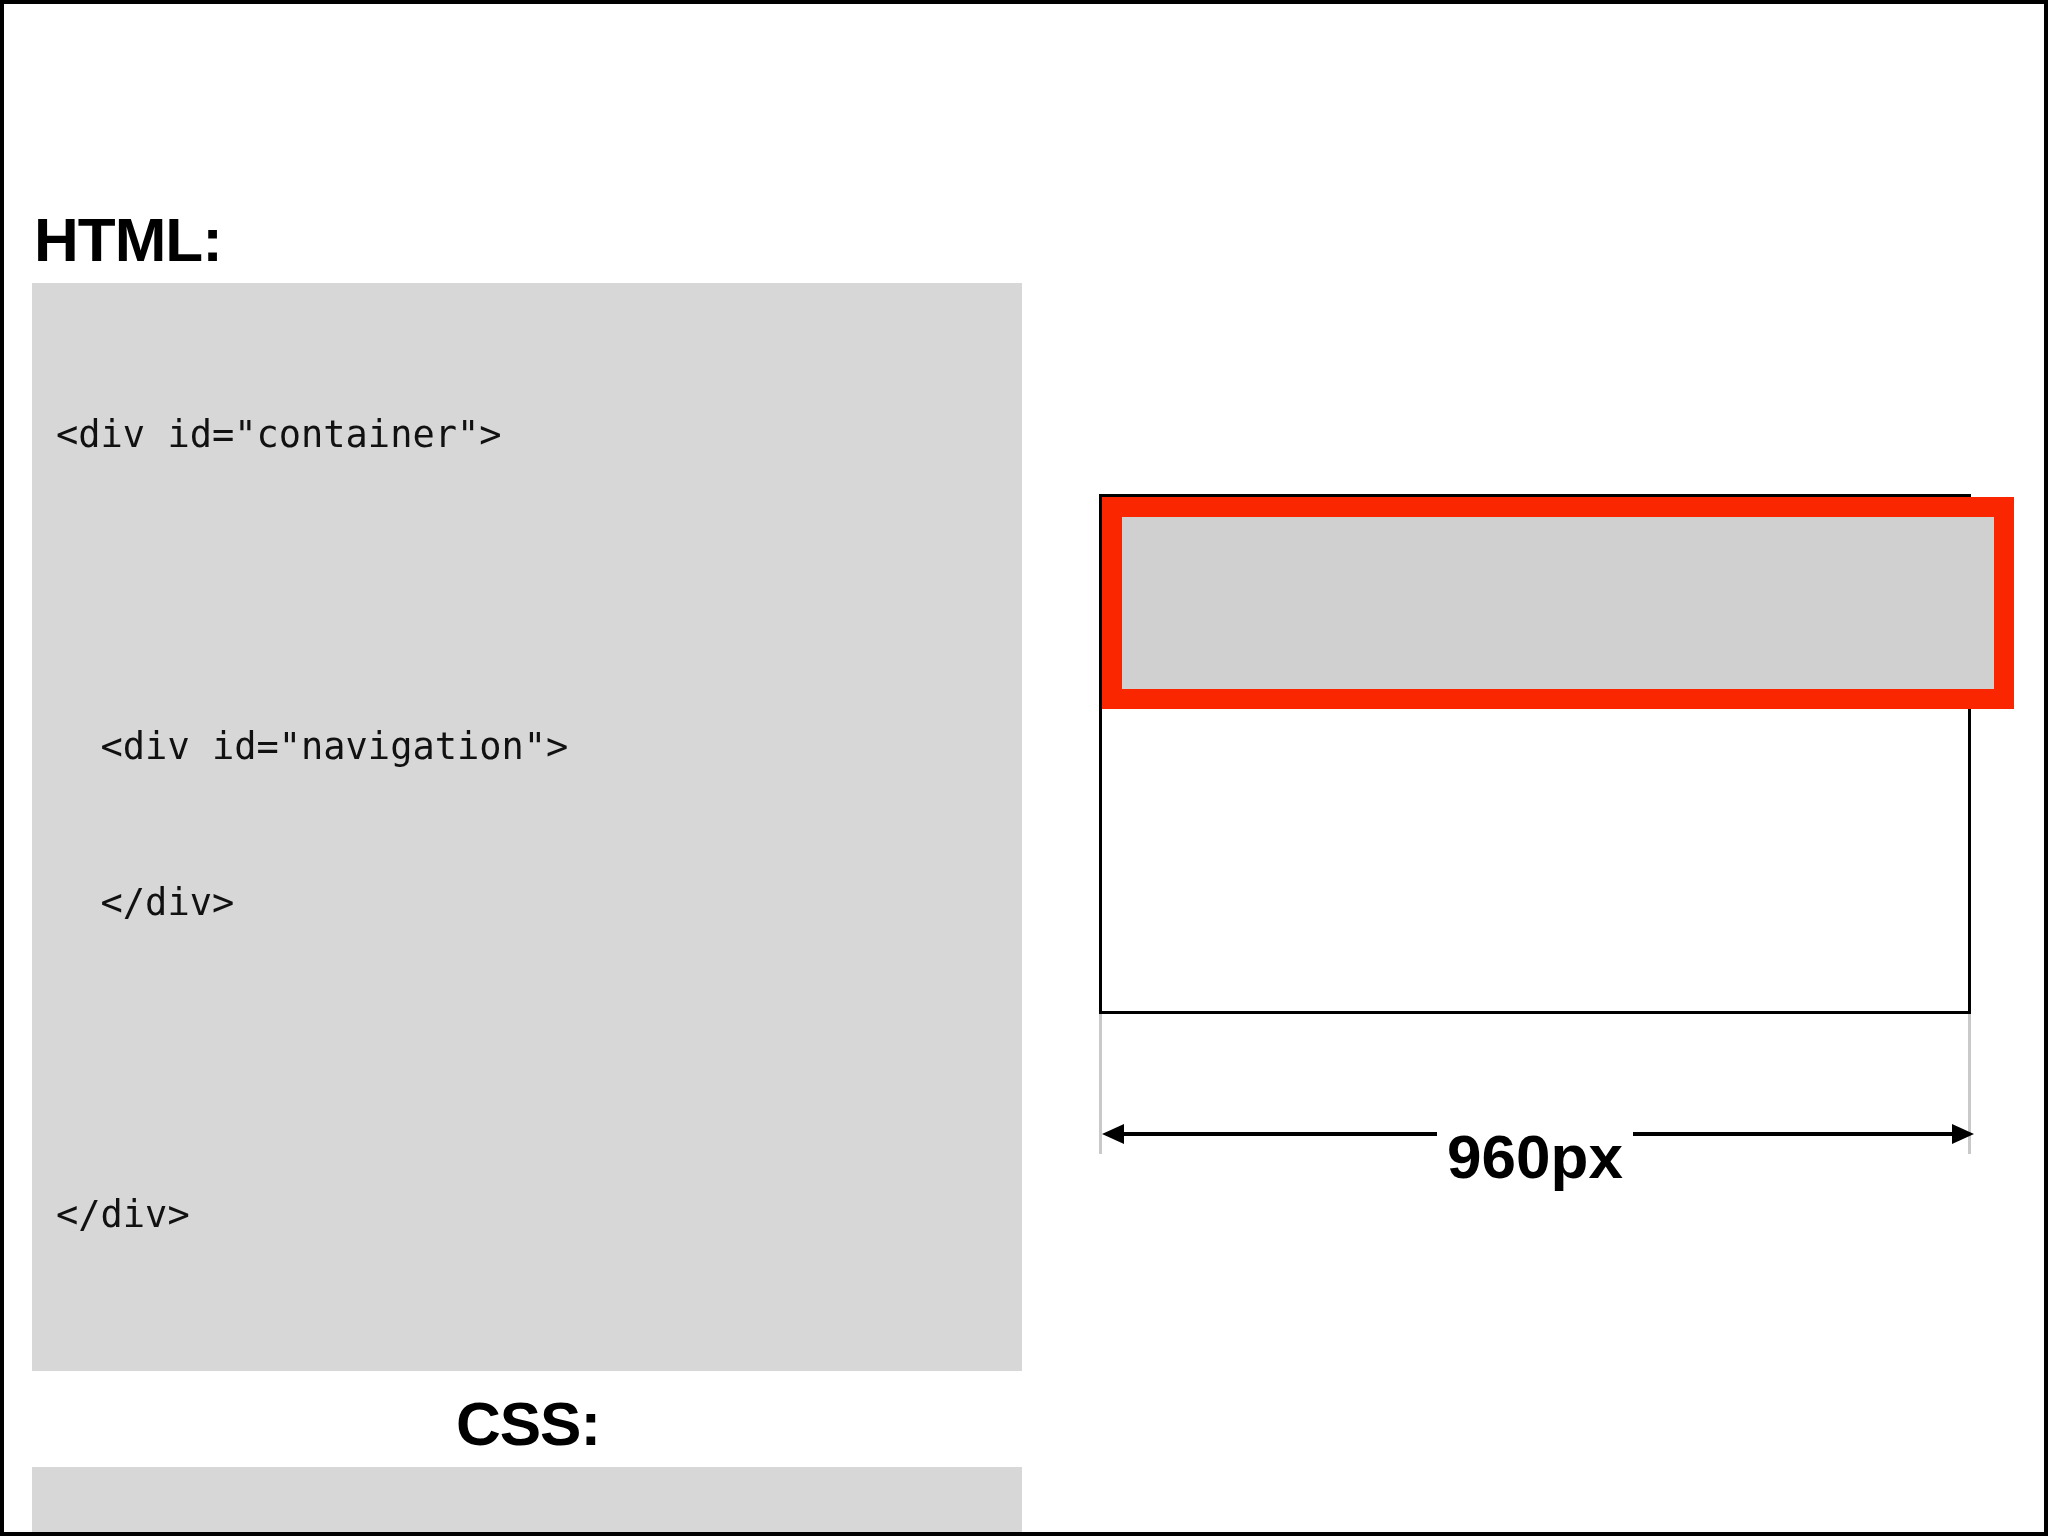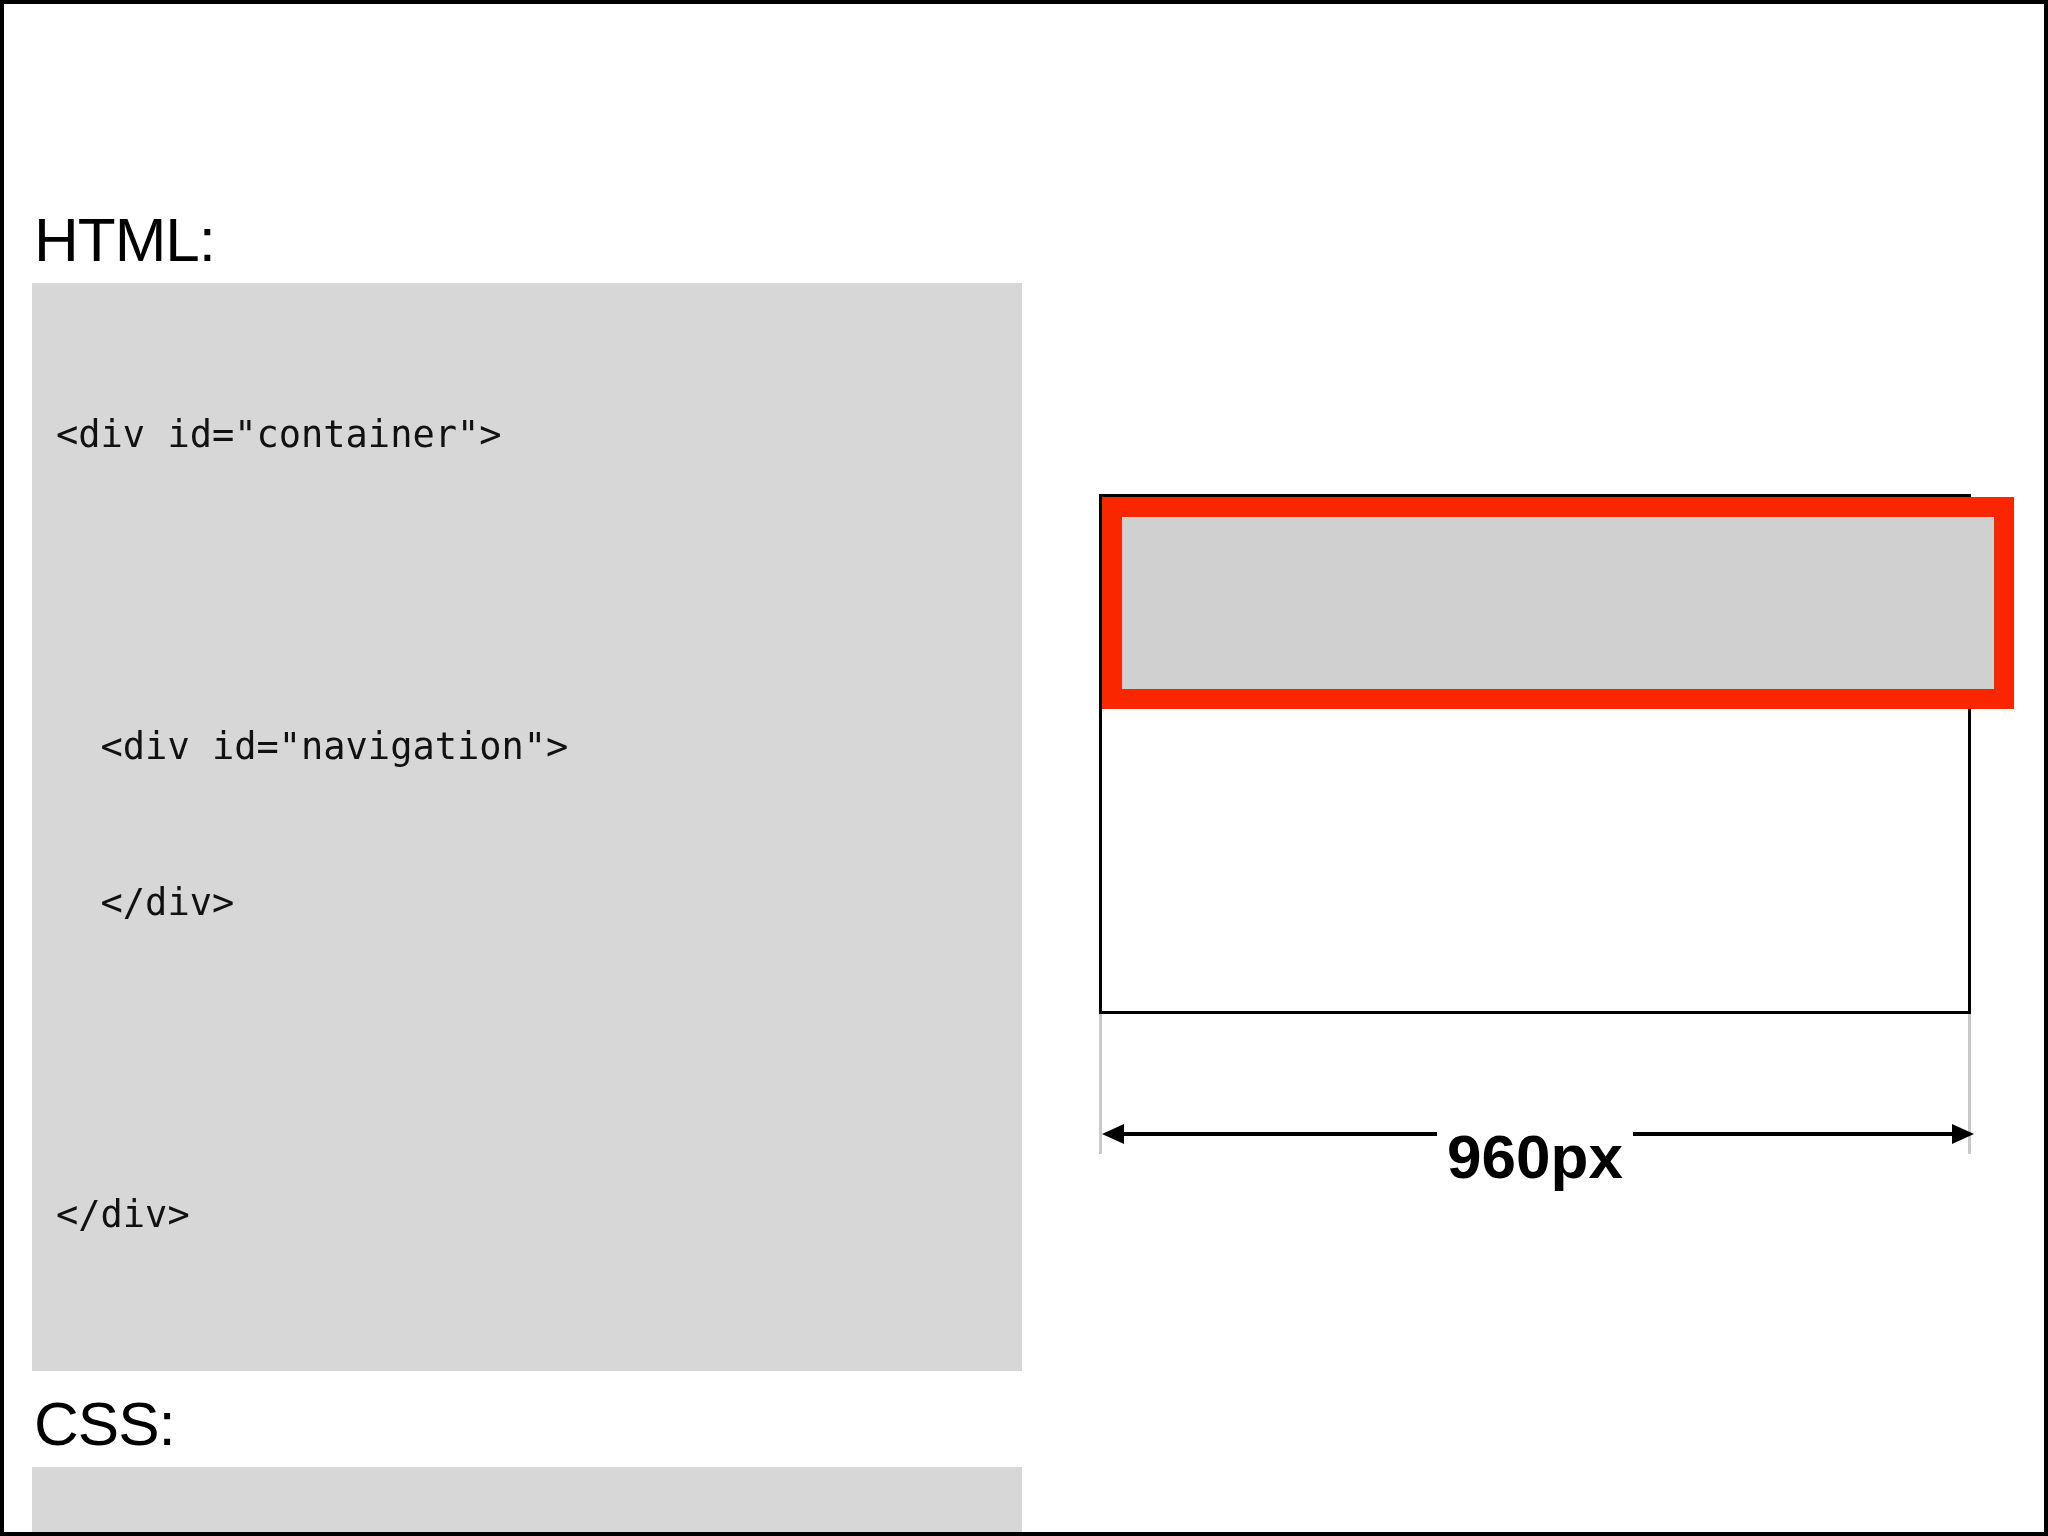--- a/index.html
+++ b/index.html
@@ -22,42 +22,42 @@
 
   
   .left-col {
     position: absolute;
     left: 28px;
     top: 205px;
     width: 990px;
   }
   .section-heading {
     font-family: "Liberation Sans", sans-serif;
-    font-weight: normal;
+    font-weight: bold;
     font-size: 62px;
     line-height: 1.0;
     color: #000000;
     letter-spacing: -1px;
     margin: 0 0 12px 2px;
   }
   .code-block {
     background: #d7d7d7;
     font-family: "DejaVu Sans Mono", monospace;
     font-size: 37px;
     line-height: 52px;
     color: #111111;
     padding: 22px 0 26px 24px;
     white-space: pre;
     box-sizing: border-box;
   }
   #html-code-block { width: 990px; min-height: 368px; }
   #css-code-block  { width: 990px; min-height: 583px; }
   .code-line { display: block; min-height: 52px; }
 
-  .heading-css { margin-top: 22px; }
+  .heading-css { margin-top: 22px; text-align: center; }
 
   
   .diagram {
     position: absolute;
     left: 1095px;
     top: 490px;
     width: 880px;
   }
   .container-box {
     position: relative;

